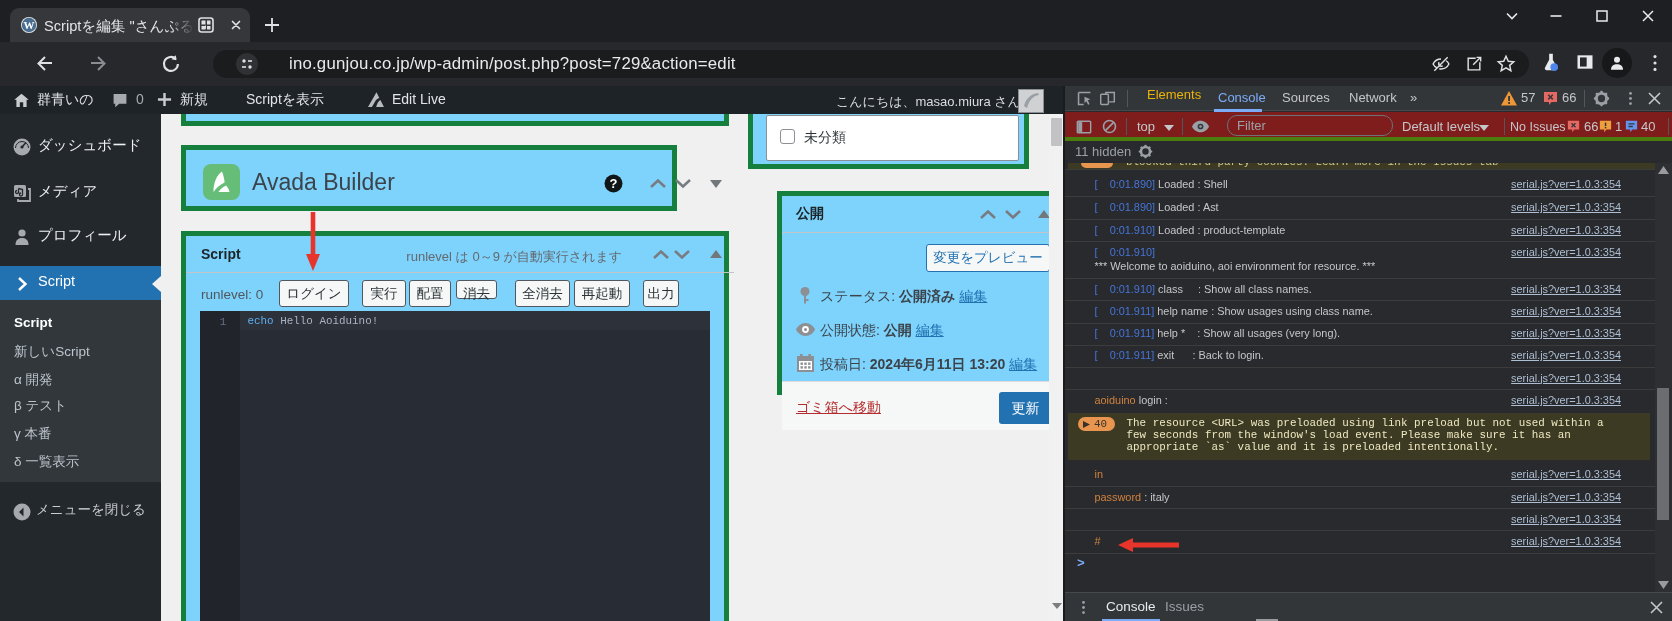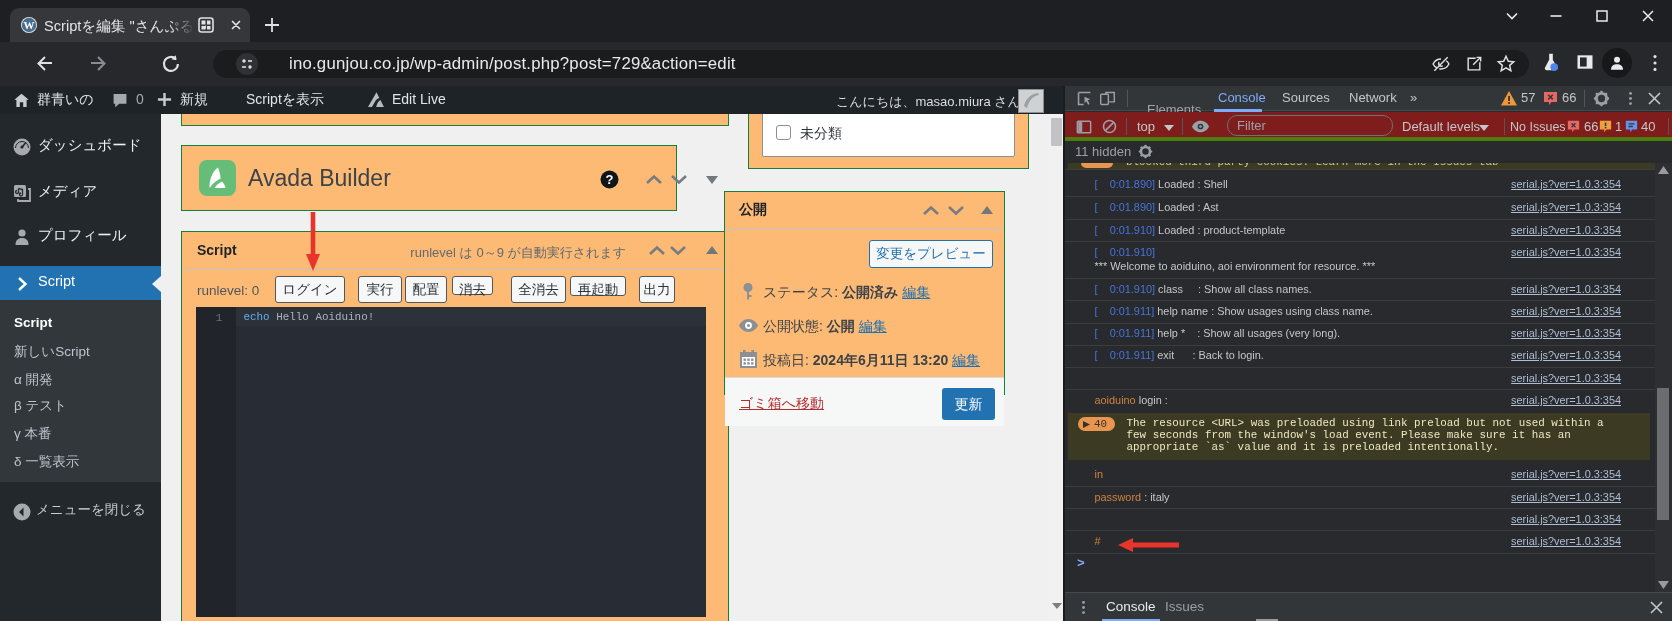--- a/index.html
+++ b/index.html
@@ -22,21 +22,21 @@
 #sidebar{left:0;top:114px;width:161px;height:507px;background:#23282d;color:#eef0f1;font-size:14.5px}
 .mi{position:absolute;left:0;width:161px;height:34px}
 .mi .ic{position:absolute;left:12px;top:8px;width:20px;height:20px;color:#a7aaad}
 .mi .tx{position:absolute;left:38px;top:7px}
 #mi-script{background:#2271b1;color:#fff}
 #notch{left:152px;top:276px;border:8px solid transparent;border-right:9px solid #f0f0f1;border-left:none}
 #submenu{left:0;top:300px;width:161px;height:182px;background:#32373c;color:#bcc5cc;font-size:13.5px}
 .smi{position:absolute;left:14px;white-space:nowrap}
 
 #content{left:161px;top:114px;width:888px;height:507px;background:#f0f0f1;overflow:hidden}
-.panel{position:absolute;background:#fdba74;border:1px solid #15803d}
+.panel{position:absolute;background:#7dd3fc;border:5px solid #15803d}
 #wpsb{left:1049px;top:114px;width:16px;height:507px;background:#f1f1f1}
 #wpsb .thumb{position:absolute;left:2px;top:4px;width:11px;height:28px;background:#c2c2c4;border-radius:1px}
 
 #avtitle{font-size:23px;color:#3c434a}
 .chev{stroke:#787c82;stroke-width:2.6;fill:none}
 .btn{position:absolute;border:1px solid #50575e;background:#f6f7f7;border-radius:3px;color:#2c3338;font-size:13.5px;text-align:center}
 
 #editor{position:absolute;left:13.5px;top:74.5px;width:510.5px;height:310px;background:#282c34;font-family:"Liberation Mono",monospace;font-size:10.9px}
 #gutter{position:absolute;left:0;top:0;width:40px;height:310px;background:#21252b;color:#636d83;text-align:right}
 
@@ -260,37 +260,37 @@
     <svg style="position:absolute;left:524px;top:14px" width="12" height="8" viewBox="0 0 12 8">
           <path d="M0 8 H12 L6 0 Z" fill="#72777c"></path>
         </svg>
     <div style="position:absolute;left:0;top:36px;width:548px;border-top:1px solid #c3c4c7"></div>
     <div style="position:absolute;left:15px;top:51px;font-size:13.5px;color:#50575e">runlevel: 0</div>
     <div class="btn" style="left:93px;top:44px;width:70px;height:27px;line-height:25px">ログイン</div>
     <div class="btn" style="left:176px;top:44px;width:44px;height:27px;line-height:25px">実行</div>
     <div class="btn" style="left:223px;top:44px;width:42px;height:27px;line-height:25px">配置</div>
     <div class="btn" style="left:270px;top:44px;width:41px;height:19px;line-height:25px">消去</div>
     <div class="btn" style="left:329px;top:44px;width:55px;height:27px;line-height:25px">全消去</div>
-    <div class="btn" style="left:388px;top:44px;width:56px;height:20px;line-height:25px">再起動</div>
+    <div class="btn" style="left:388px;top:44px;width:56px;height:27px;line-height:25px">再起動</div>
     <div class="btn" style="left:457px;top:44px;width:36px;height:27px;line-height:25px">出力</div>
     <div id="editor">
       <div id="gutter">
             <div style="padding:4px 13px 0 0;color:#636d83;font-size:11.5px">1</div>
           </div>
       <div style="position:absolute;left:40px;top:0;width:470px;height:19px;background:#2c313a"></div>
       <div style="position:absolute;left:48px;top:4.5px;white-space:pre"><span style="color:#61afef">echo</span><span style="color:#abb2bf"> Hello Aoiduino!</span></div>
     </div>
   </div>
   <div class="panel" style="left:587px;top:-30px;width:281px;height:85px">
     <div style="position:absolute;left:13px;top:26px;width:253px;height:46px;border:1px solid #8c8f94;border-radius:2px;background:#fff;overflow:hidden">
       <div style="position:absolute;left:13px;top:13px;width:15px;height:15px;border:1px solid #8c8f94;border-radius:3px"></div>
       <div style="position:absolute;left:37px;top:13px;font-size:14px;color:#2c3338">未分類</div>
     </div>
   </div>
-  <div class="panel" id="pub" style="left:563px;top:77px;width:281px;height:204px">
+  <div class="panel" id="pub" style="left:616px;top:77px;width:281px;height:204px">
     <div style="position:absolute;left:14px;top:9px;font-size:14px;font-weight:bold;color:#1d2327">公開</div>
     <svg style="position:absolute;left:197px;top:13px" width="18" height="11" viewBox="0 0 18 11">
           <path class="chev" d="M2 9 L9 2.5 L16 9"></path>
         </svg>
     <svg style="position:absolute;left:222px;top:13px" width="18" height="11" viewBox="0 0 18 11">
           <path class="chev" d="M2 2 L9 8.5 L16 2"></path>
         </svg>
     <svg style="position:absolute;left:256px;top:14px" width="12" height="8" viewBox="0 0 12 8">
           <path d="M0 8 H12 L6 0 Z" fill="#72777c"></path>
         </svg>
@@ -337,21 +337,21 @@
   <div id="dtrow1">
     <svg style="position:absolute;left:11px;top:4px" width="17" height="17" viewBox="0 0 20 20">
           <path d="M3 3 H17 M3 3 V17 H9" stroke="#9aa0a6" stroke-width="1.8" fill="none"></path>
           <path d="M10 8 L17 11 L13.8 12.2 L16 16.5 L14.2 17.4 L12.1 13.1 L10 15.5 Z" fill="#9aa0a6"></path>
         </svg>
     <svg style="position:absolute;left:34px;top:4px" width="17" height="17" viewBox="0 0 20 20">
           <rect x="2" y="5" width="9" height="12" rx="1" fill="none" stroke="#9aa0a6" stroke-width="1.7"></rect>
           <path d="M8 5 V3 H18 V14 H12" fill="none" stroke="#9aa0a6" stroke-width="1.7"></path>
         </svg>
     <div class="sep" style="left:62px;top:4px;height:17px"></div>
-    <div style="position:absolute;left:82px;top:16px;color:#a3a3a3">Elements</div>
+    <div style="position:absolute;left:82px;top:1px;color:#eab308">Elements</div>
     <div style="position:absolute;left:153px;top:4px;color:#7cacf8">Console</div>
     <div style="position:absolute;left:149px;top:23px;width:48px;height:2.5px;background:#7cacf8"></div>
     <div style="position:absolute;left:217px;top:4px;color:#c5c6c9">Sources</div>
     <div style="position:absolute;left:284px;top:4px;color:#c5c6c9">Network</div>
     <div style="position:absolute;left:345px;top:4px;color:#c5c6c9">»</div>
     <svg style="position:absolute;left:436px;top:5px" width="16" height="15" viewBox="0 0 16 15">
           <path d="M8 0 L16 14.5 H0 Z" fill="#ef9636"></path>
           <rect x="7.2" y="5" width="1.8" height="5" fill="#35363a"></rect>
           <rect x="7.2" y="11" width="1.8" height="1.9" fill="#35363a"></rect>
         </svg>

